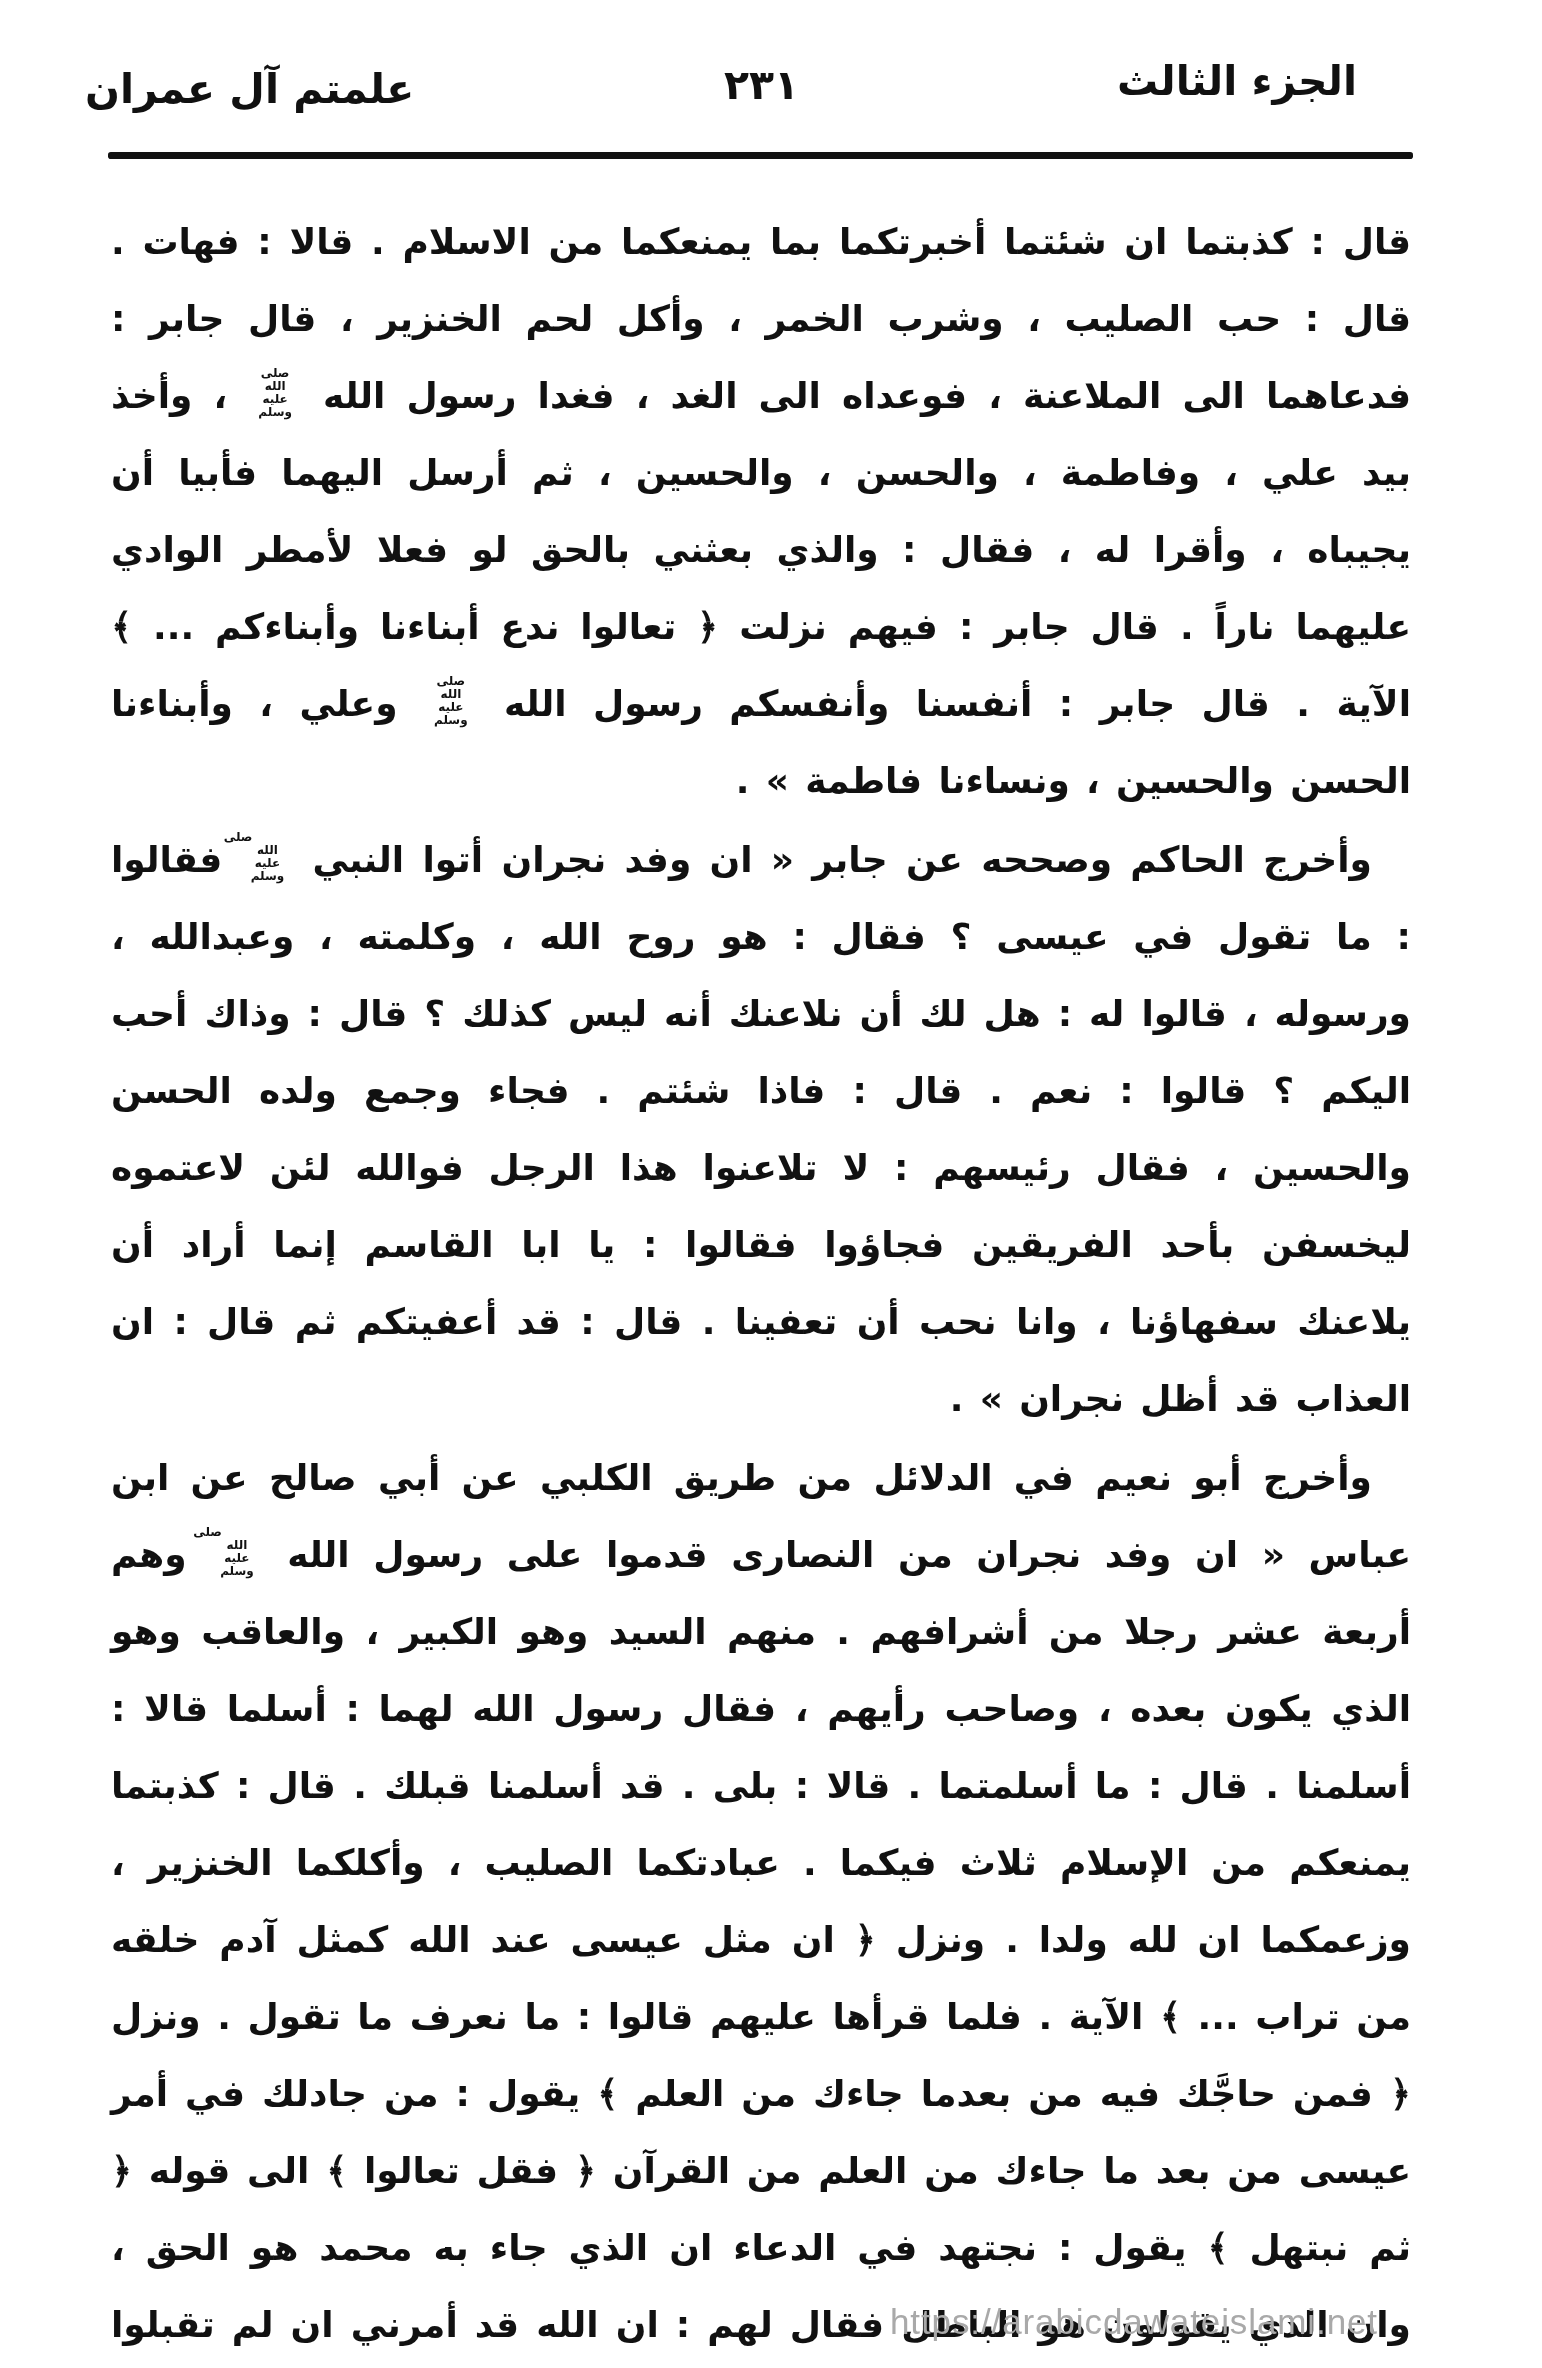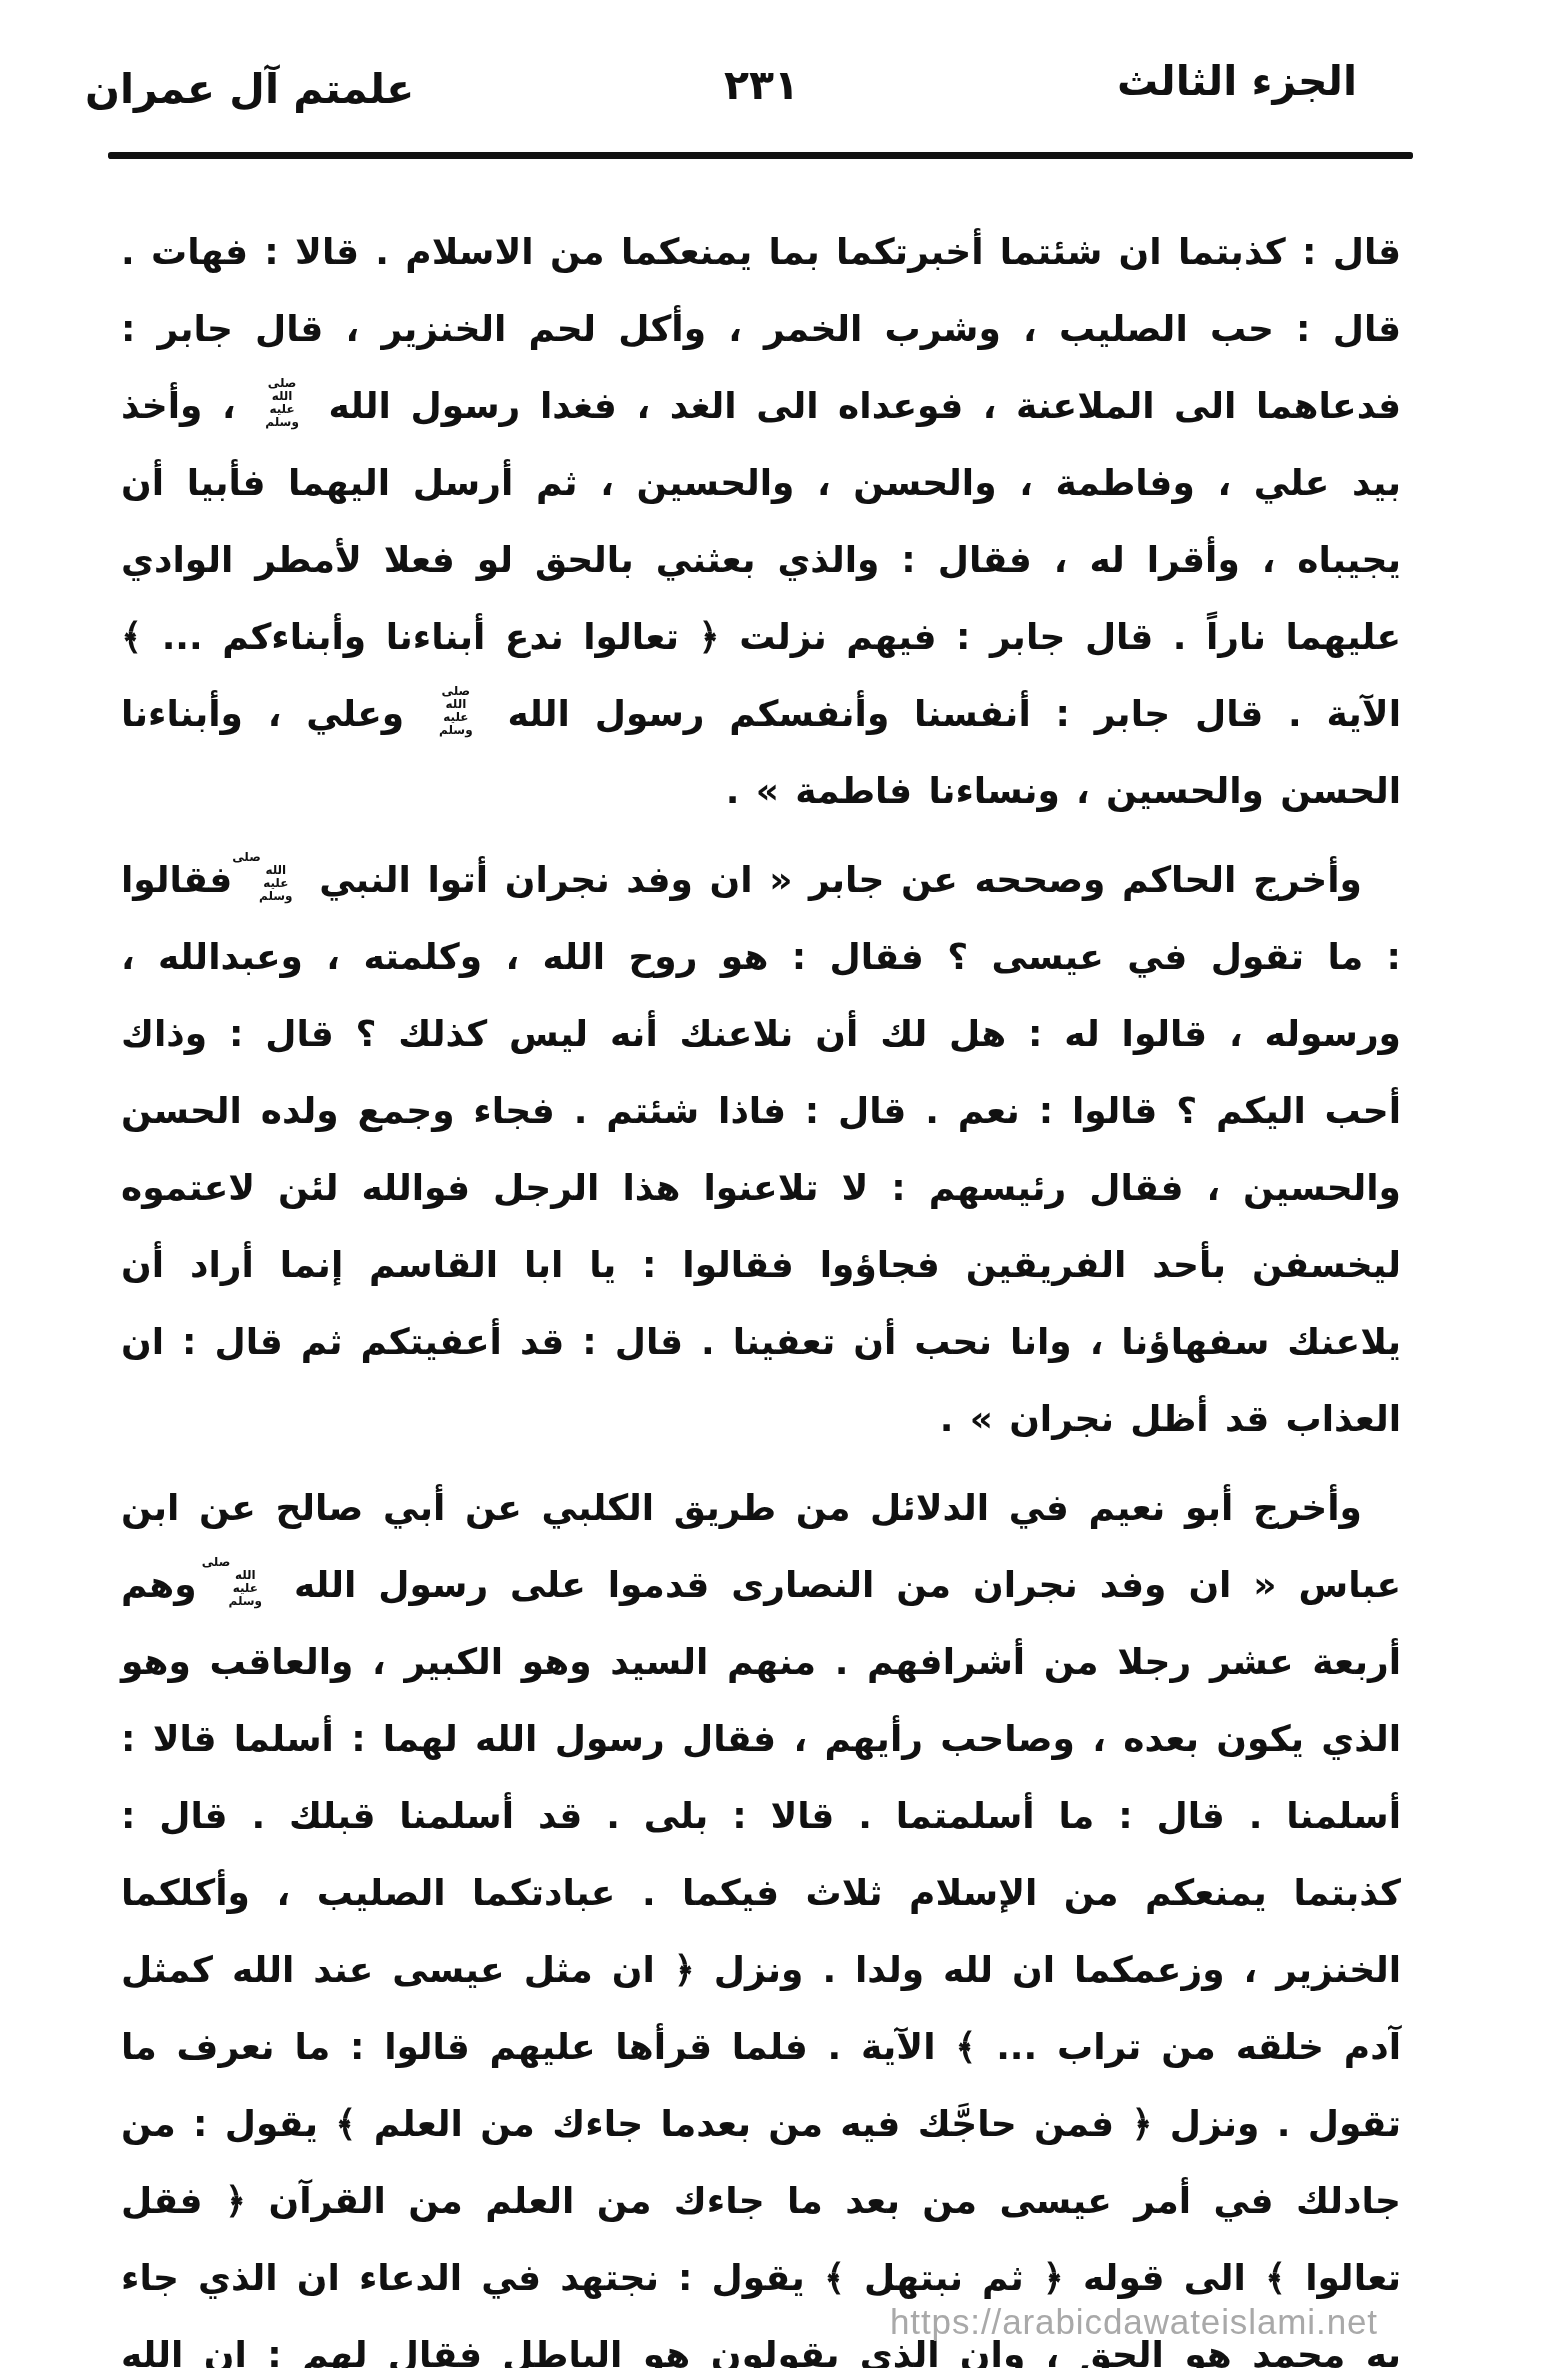--- a/index.html
+++ b/index.html
@@ -35,21 +35,21 @@
   .rule{
     position:absolute;top:152px;left:108px;right:129px;
     height:7.4px;background:var(--ink);border-radius:2.8px;
   }
   .body-text{
     position:absolute;top:201px;left:109px;right:129px;bottom:55px;
     font-size:36px;line-height:77px;
     text-align:justify;
     word-spacing:3.7px;
   }
-  .body-text p{margin:12px;padding:0;}
+  .body-text p{margin:2px;padding:0;}
   .body-text p.indent{text-indent:39px;}
   .saw{
     display:inline-block;
     width:48px;
     font-size:12px;
     line-height:1.08;
     text-align:center;
     vertical-align:middle;
     margin:0 2.8px;
     transform:translateY(-5.5px);

